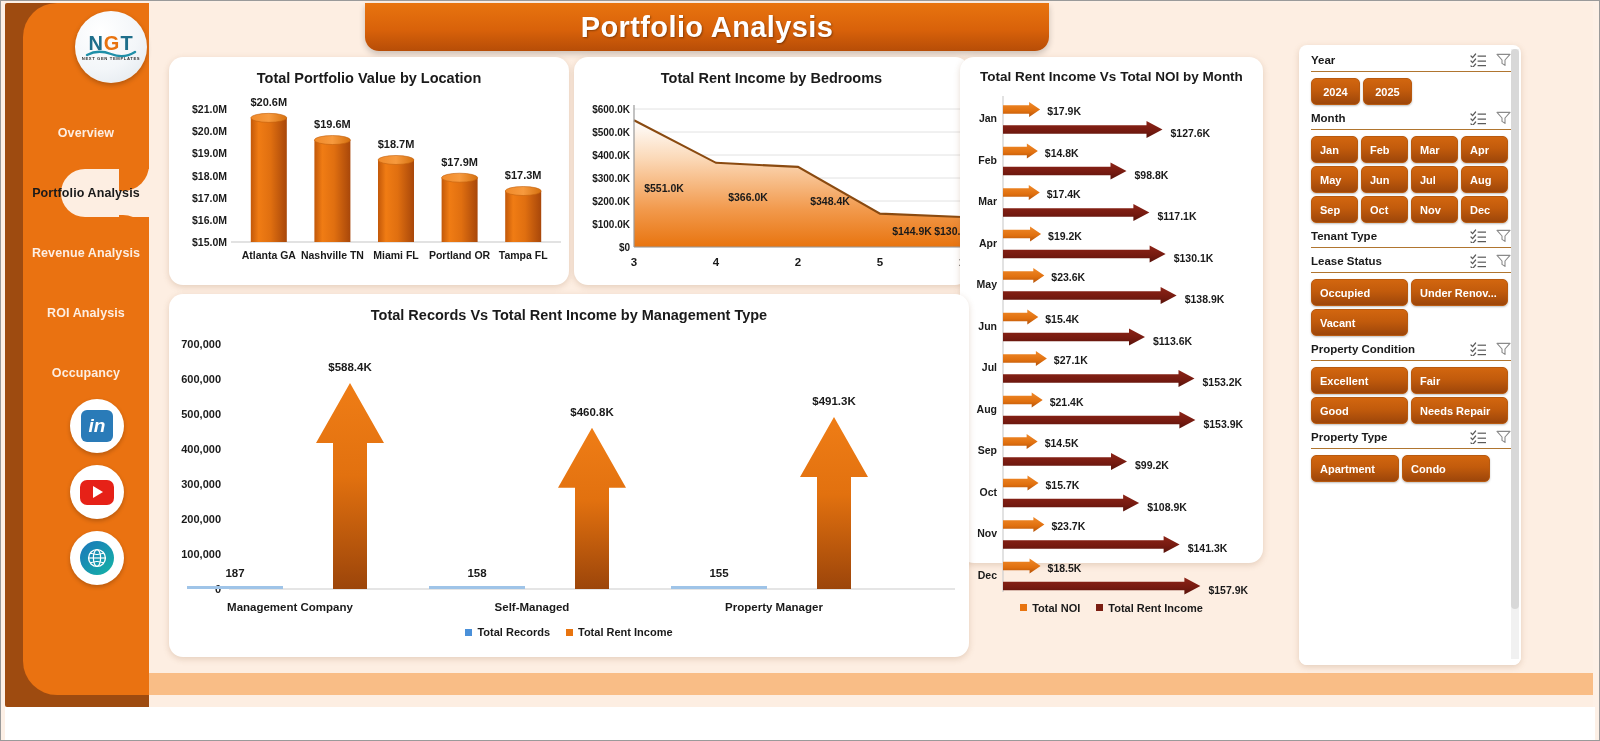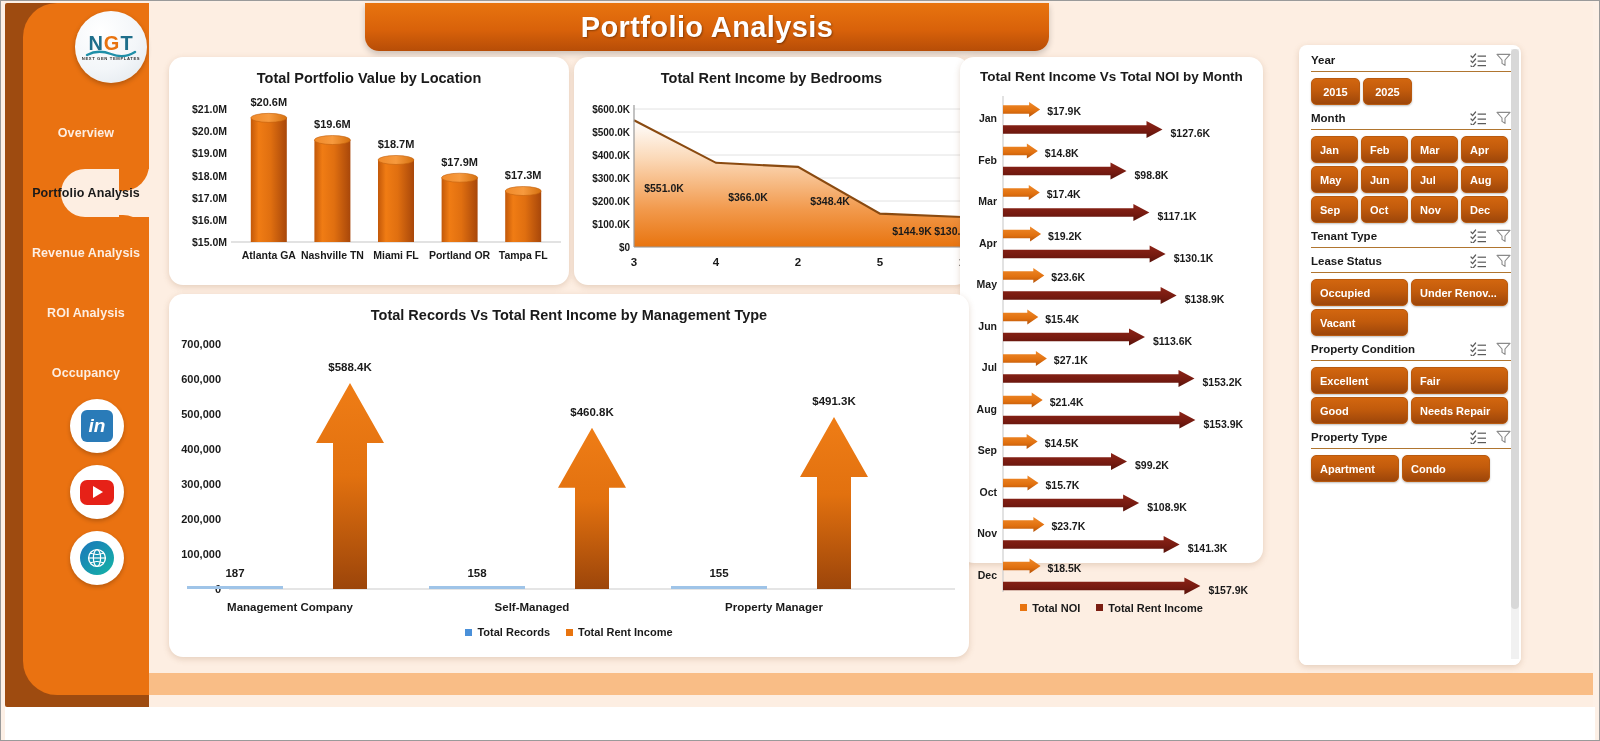--- a/index.html
+++ b/index.html
@@ -526,21 +526,21 @@
       <line x1="7.6" y1="8.2" x2="16" y2="8.2" stroke="#5a5a5a" stroke-width="1.2"></line>
       <line x1="7.6" y1="12.6" x2="16" y2="12.6" stroke="#5a5a5a" stroke-width="1.2"></line>
     </svg>
             <svg width="15" height="14" viewBox="0 0 15 14">
       <path d="M1,1.4 L14,1.4 L9,7 L9,12.4 L6,10.4 L6,7 Z" fill="none" stroke="#8a8a8a" stroke-width="1.1" stroke-linejoin="round"></path>
     </svg>
         </span>
       </div>
       <div class="f-rule"></div>
       <div class="chips">
-          <div class="chip w3">2015</div>
+          <div class="chip w3">2024</div>
           <div class="chip w3">2025</div>
         </div>
         <div class="f-head">
         <span class="f-title">Month</span>
         <span class="f-icons">
           <svg width="17" height="14" viewBox="0 0 17 14">
       <path d="M1,3 L2.6,4.6 L5.6,1" stroke="#5a5a5a" stroke-width="1.2" fill="none" stroke-linecap="round"></path>
       <path d="M1,8 L2.6,9.6 L5.6,6" stroke="#5a5a5a" stroke-width="1.2" fill="none" stroke-linecap="round"></path>
       <path d="M1,13 L2.6,14.6 L5.6,11" stroke="#5a5a5a" stroke-width="1.2" fill="none" stroke-linecap="round"></path>
       <line x1="7.6" y1="3.2" x2="16" y2="3.2" stroke="#5a5a5a" stroke-width="1.2"></line>

